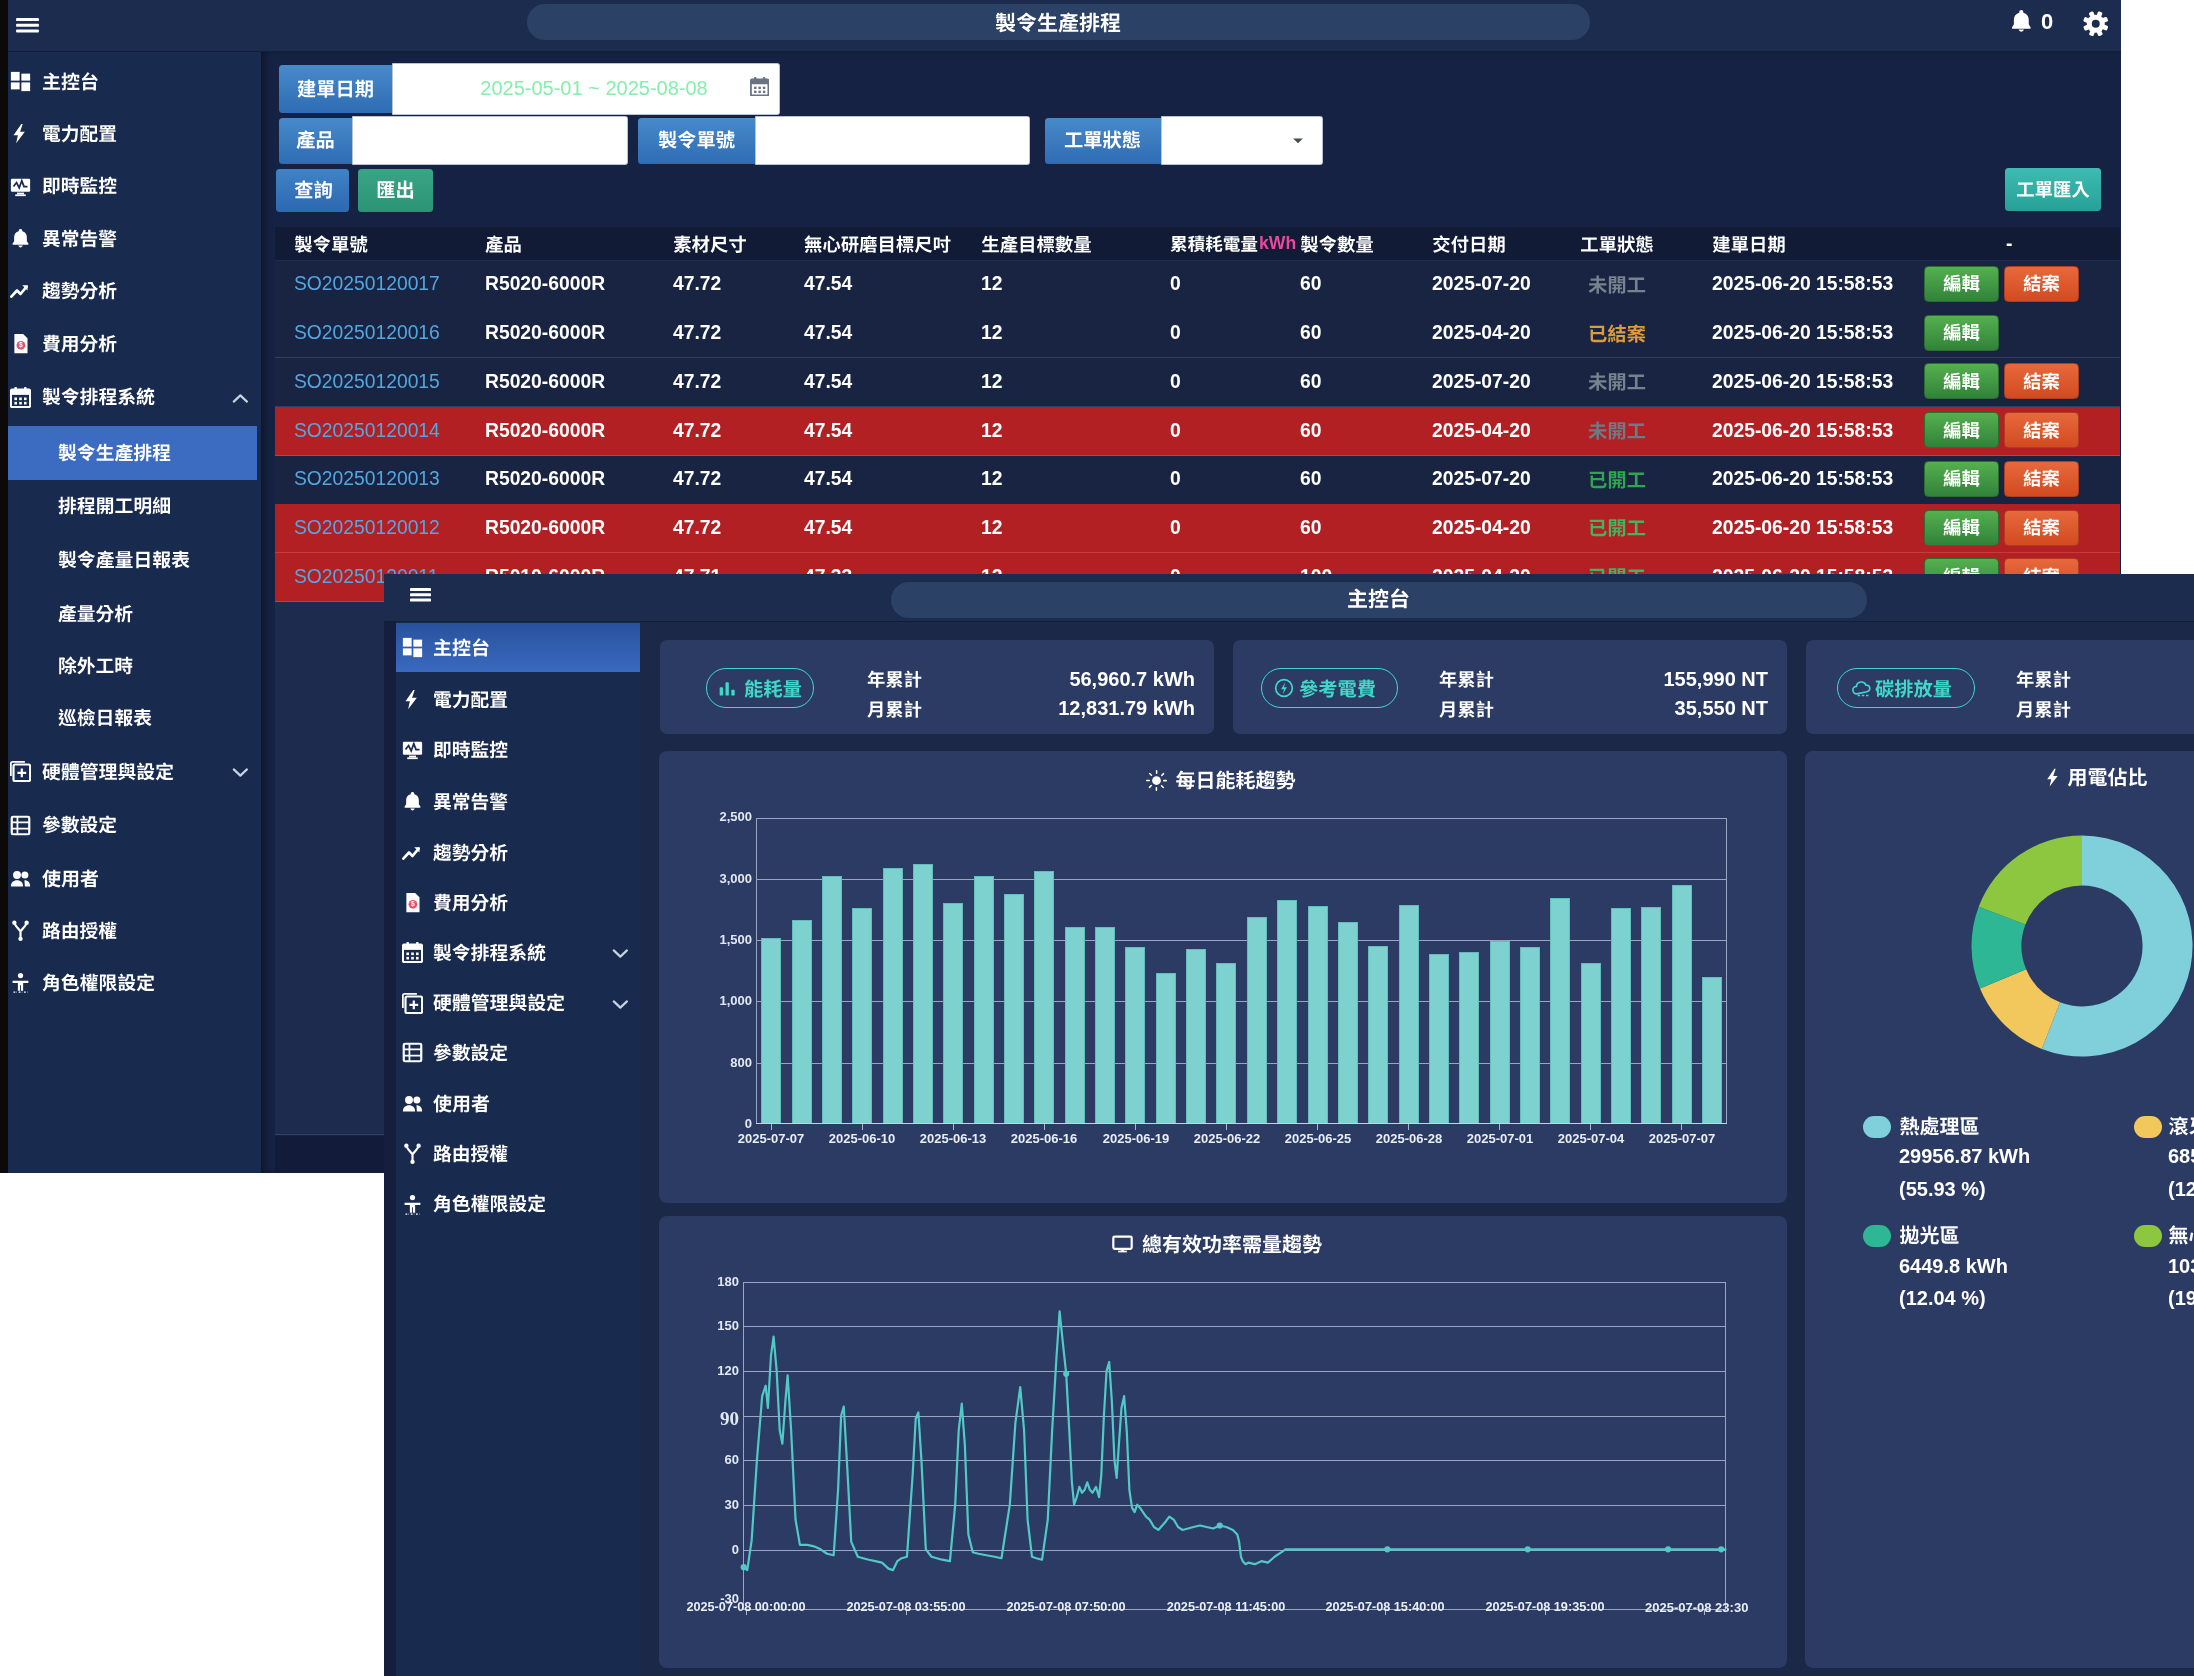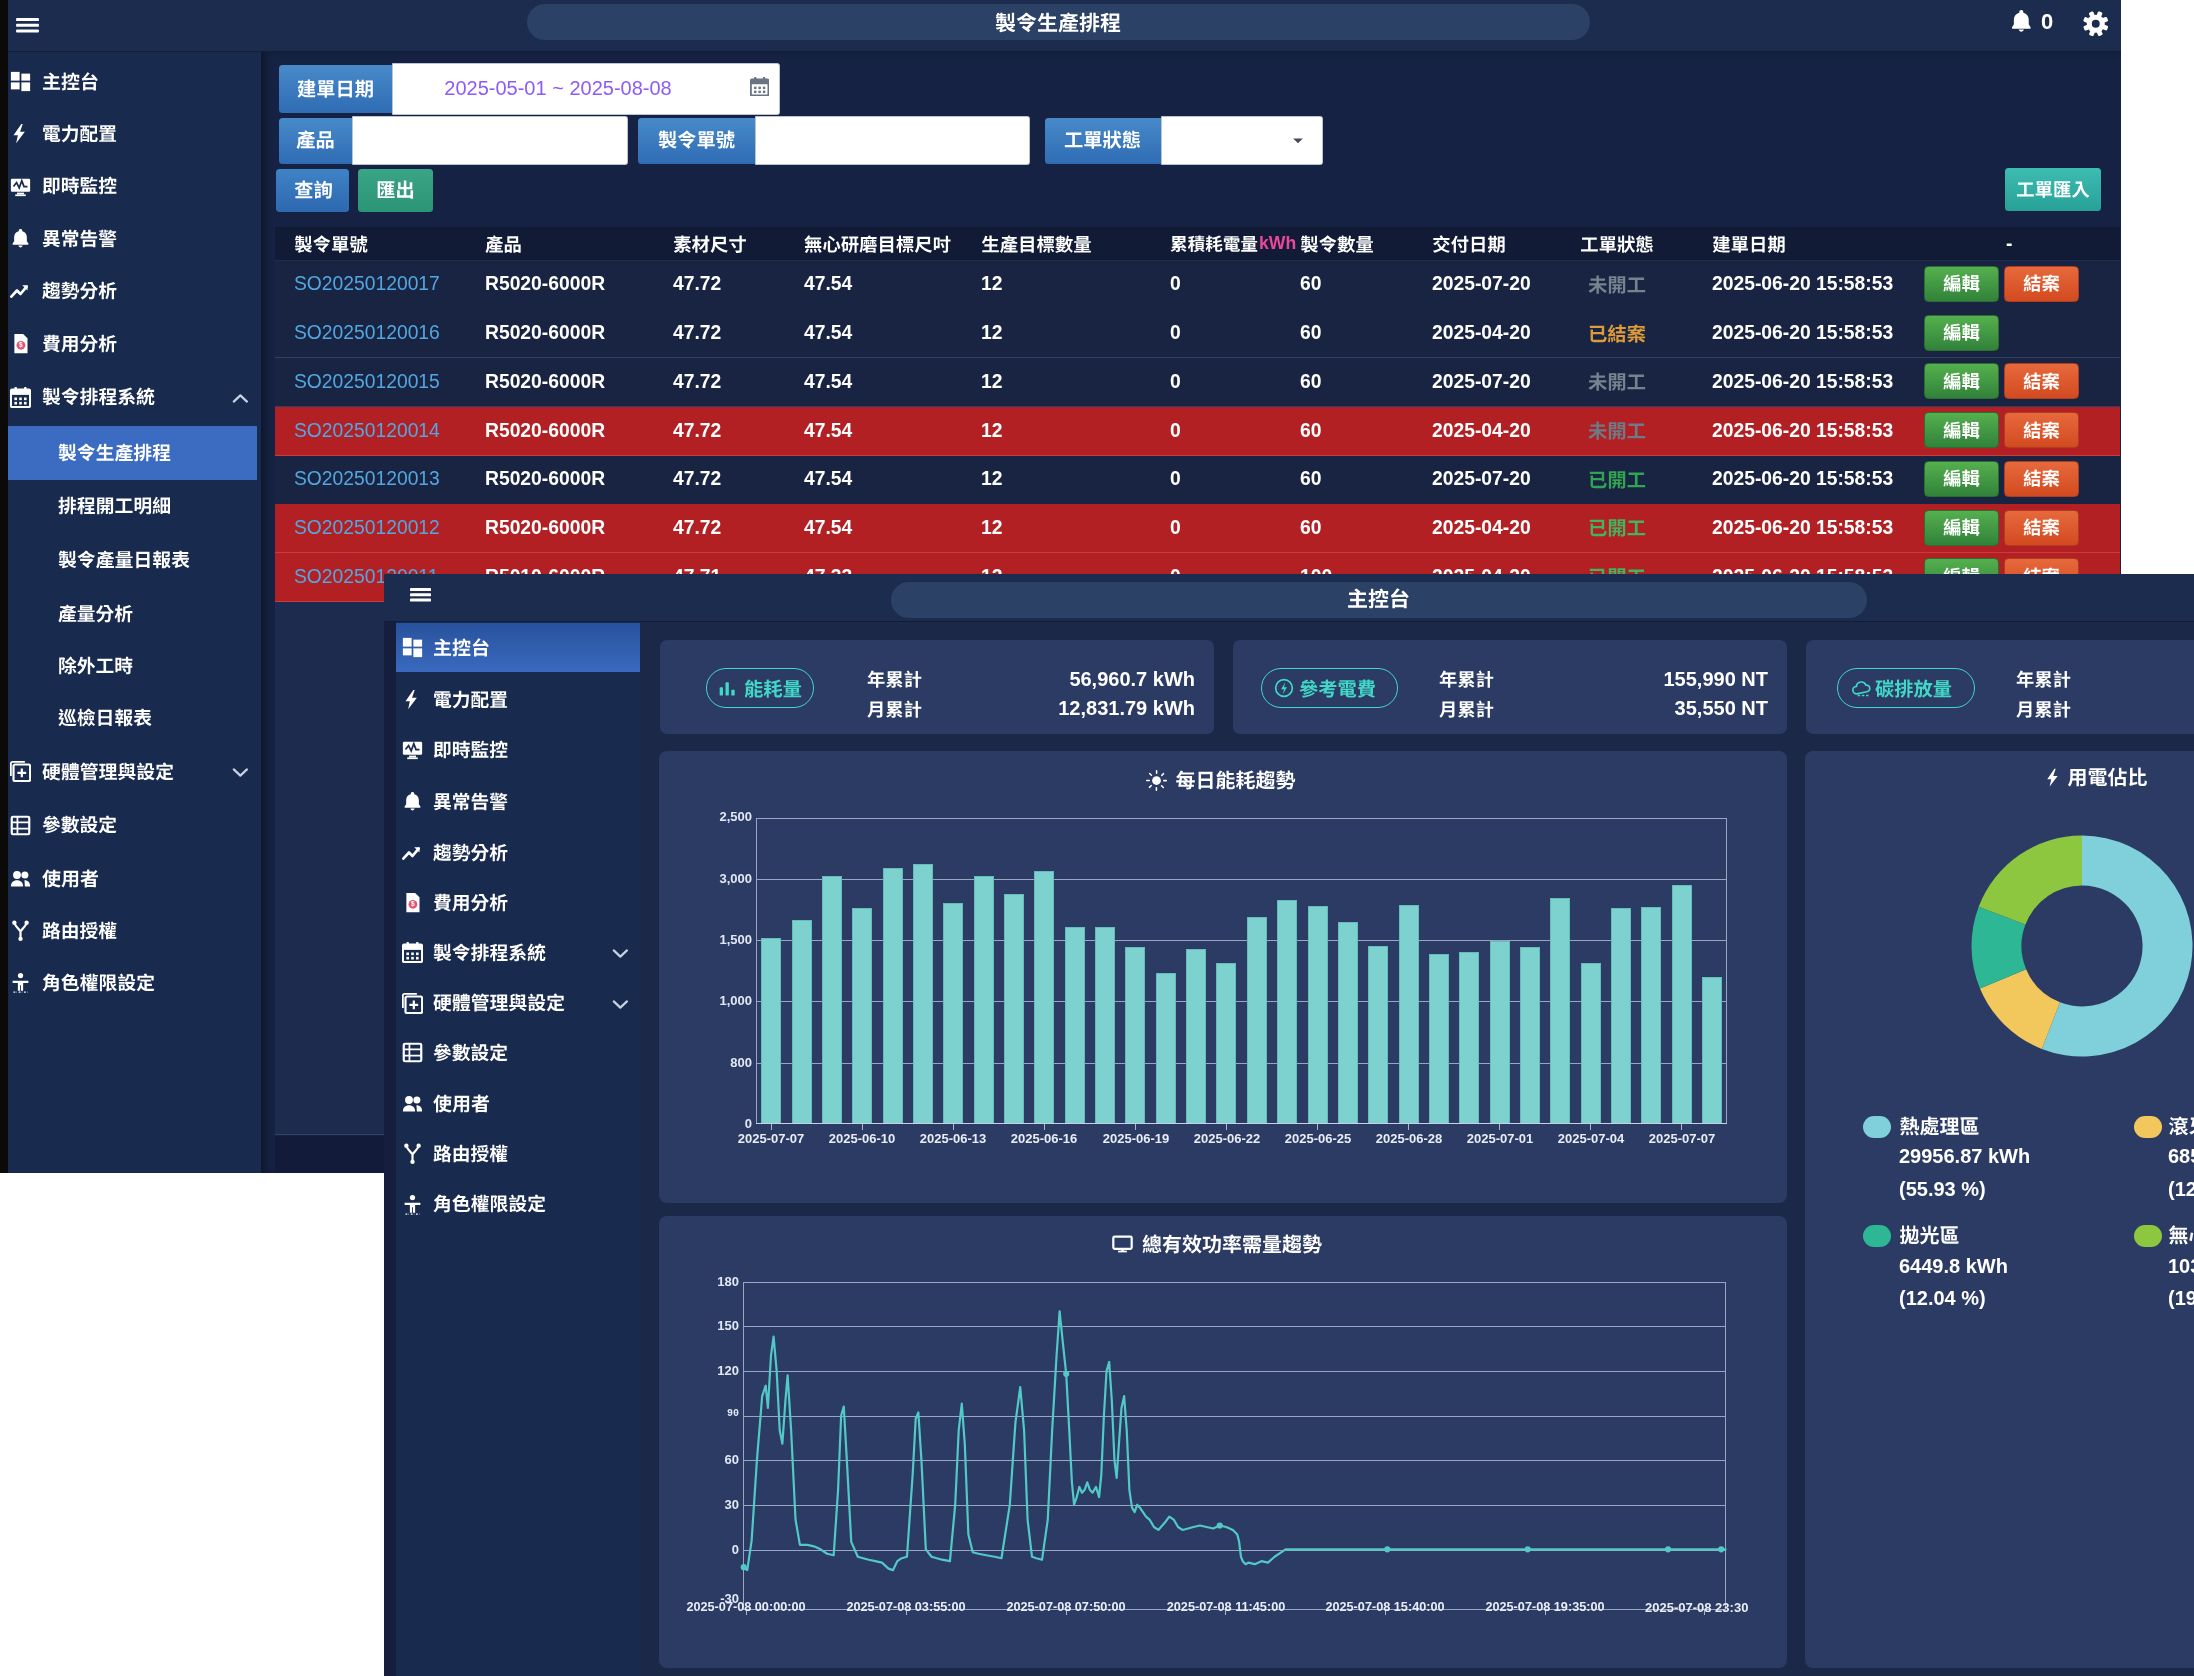--- a/index.html
+++ b/index.html
@@ -355,21 +355,21 @@
           <use href="#b7A0B" x="5000"></use>
         </svg></div>
 <div style="position:absolute;left:279px;top:65px;width:113px;height:48px;background:linear-gradient(#478ac9,#2f6cb4);border-radius:3.5px 0 0 3.5px;"></div>
 <div style="position:absolute;left:297px;top:79px;z-index:2;"><svg width="77" height="19.3" viewBox="0 -880 4000 1000" fill="#ffffff">
           <use href="#b5EFA" x="0"></use>
           <use href="#b55AE" x="1000"></use>
           <use href="#b65E5" x="2000"></use>
           <use href="#b671F" x="3000"></use>
         </svg></div>
 <div style="position:absolute;left:392px;top:63px;width:388px;height:52px;background:#ffffff;border-radius:0 2.6px 2.6px 0;border:0.9px solid #b8c3d4;"></div>
-<div style="position:absolute;font-family:'Liberation Sans',sans-serif;font-size:20px;color:#8b5cf6;font-weight:400;white-space:pre;line-height:1;left:558px;top:78px;transform:translateX(-50%);">2025-05-01 ~ 2025-08-08</div>
+<div style="position:absolute;font-family:'Liberation Sans',sans-serif;font-size:20px;color:#86efac;font-weight:400;white-space:pre;line-height:1;left:594px;top:78px;transform:translateX(-50%);">2025-05-01 ~ 2025-08-08</div>
 <svg style="position:absolute;left:750px;top:77px" width="19.3" height="19.3" viewBox="0 0 48 48">
         <rect x="2" y="6" width="44" height="40" rx="4" fill="none" stroke="#6a7382" stroke-width="5"></rect>
         <rect x="2" y="6" width="44" height="12" fill="#6a7382"></rect>
         <rect x="10" y="0" width="6" height="10" rx="2" fill="#6a7382"></rect>
         <rect x="32" y="0" width="6" height="10" rx="2" fill="#6a7382"></rect>
         <rect x="10" y="24" width="6" height="6" fill="#6a7382"></rect>
         <rect x="21" y="24" width="6" height="6" fill="#6a7382"></rect>
         <rect x="32" y="24" width="6" height="6" fill="#6a7382"></rect>
         <rect x="10" y="34" width="6" height="6" fill="#6a7382"></rect>
         <rect x="21" y="34" width="6" height="6" fill="#6a7382"></rect>
@@ -1003,21 +1003,21 @@
 <div style="position:absolute;left:359px;top:708px;width:983px;height:328px;border:0.9px solid #98a6c3;"></div>
 <div style="position:absolute;left:360px;top:752px;width:981px;height:0px;border-top:0.9px solid #98a6c3;"></div>
 <div style="position:absolute;left:360px;top:797px;width:981px;height:0px;border-top:0.9px solid #98a6c3;"></div>
 <div style="position:absolute;left:360px;top:842px;width:981px;height:0px;border-top:0.9px solid #98a6c3;"></div>
 <div style="position:absolute;left:360px;top:886px;width:981px;height:0px;border-top:0.9px solid #98a6c3;"></div>
 <div style="position:absolute;left:360px;top:931px;width:981px;height:0px;border-top:0.9px solid #98a6c3;"></div>
 <div style="position:absolute;left:360px;top:976px;width:981px;height:0px;border-top:0.9px solid #98a6c3;"></div>
 <div style="position:absolute;font-family:'Liberation Sans',sans-serif;font-size:13px;color:#e2e8f4;font-weight:700;white-space:pre;line-height:1;right:1624px;top:701px;text-align:right;">180</div>
 <div style="position:absolute;font-family:'Liberation Sans',sans-serif;font-size:13px;color:#e2e8f4;font-weight:700;white-space:pre;line-height:1;right:1624px;top:745px;text-align:right;">150</div>
 <div style="position:absolute;font-family:'Liberation Sans',sans-serif;font-size:13px;color:#e2e8f4;font-weight:700;white-space:pre;line-height:1;right:1624px;top:790px;">120</div>
-<div style="position:absolute;font-family:Liberation Mono, monospace;font-size:10px;color:#e2e8f4;font-weight:700;white-space:pre;line-height:1;right:1624px;top:835px;text-align:left;">90</div>
+<div style="position:absolute;font-family:Liberation Serif, serif;font-size:19px;color:#e2e8f4;font-weight:700;white-space:pre;line-height:1;right:1624px;top:835px;text-align:left;">90</div>
 <div style="position:absolute;font-family:'Liberation Sans',sans-serif;font-size:13px;color:#e2e8f4;font-weight:700;white-space:pre;line-height:1;right:1624px;top:879px;text-align:right;">60</div>
 <div style="position:absolute;font-family:'Liberation Sans',sans-serif;font-size:13px;color:#e2e8f4;font-weight:700;white-space:pre;line-height:1;right:1624px;top:924px;text-align:right;">30</div>
 <div style="position:absolute;font-family:'Liberation Sans',sans-serif;font-size:13px;color:#e2e8f4;font-weight:700;white-space:pre;line-height:1;right:1624px;top:969px;text-align:right;">0</div>
 <div style="position:absolute;font-family:'Liberation Sans',sans-serif;font-size:13px;color:#e2e8f4;font-weight:700;white-space:pre;line-height:1;right:1624px;top:1018px;text-align:right;">-30</div>
 <div style="position:absolute;left:362px;top:1036px;width:0.9px;height:5.3px;background:#aab6cf;"></div>
 <div style="position:absolute;font-family:'Liberation Sans',sans-serif;font-size:12.7px;color:#e8edf6;font-weight:700;white-space:pre;line-height:1;left:362px;top:1027px;transform:translateX(-50%);">2025-07-08 00:00:00</div>
 <div style="position:absolute;left:522px;top:1036px;width:0.9px;height:5.3px;background:#aab6cf;"></div>
 <div style="position:absolute;font-family:'Liberation Sans',sans-serif;font-size:12.7px;color:#e8edf6;font-weight:700;white-space:pre;line-height:1;left:522px;top:1027px;transform:translateX(-50%);">2025-07-08 03:55:00</div>
 <div style="position:absolute;left:682px;top:1036px;width:0.9px;height:5.3px;background:#aab6cf;"></div>
 <div style="position:absolute;font-family:'Liberation Sans',sans-serif;font-size:12.7px;color:#e8edf6;font-weight:700;white-space:pre;line-height:1;left:682px;top:1027px;transform:translateX(-50%);">2025-07-08 07:50:00</div>

